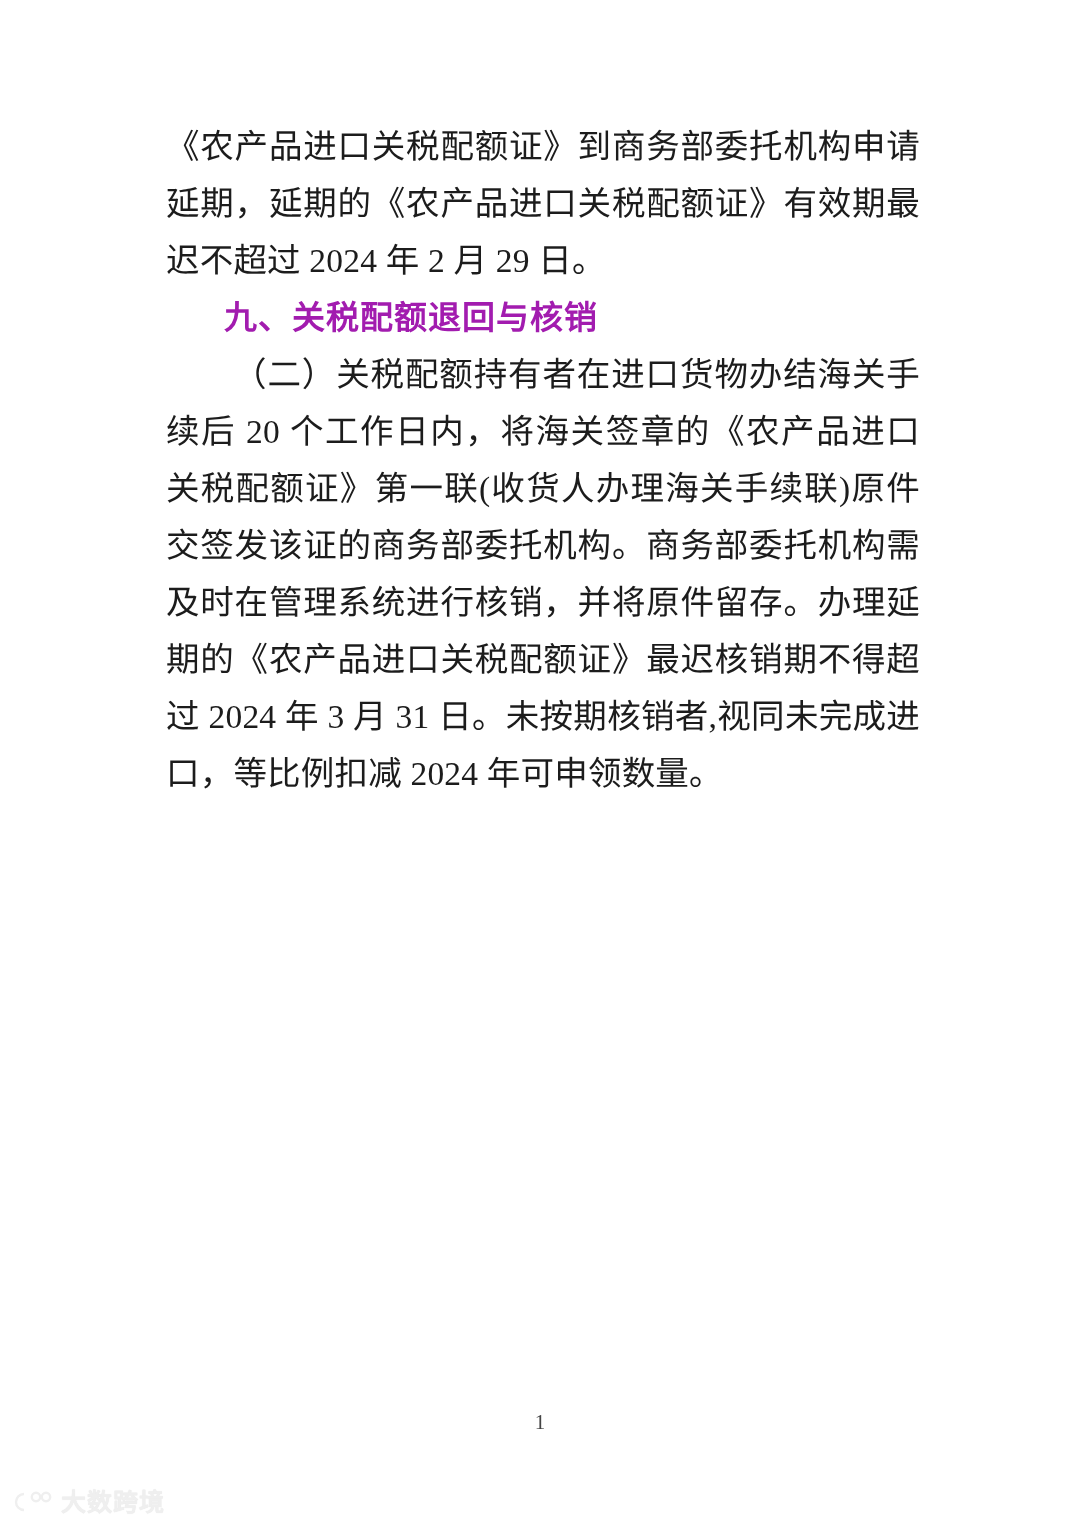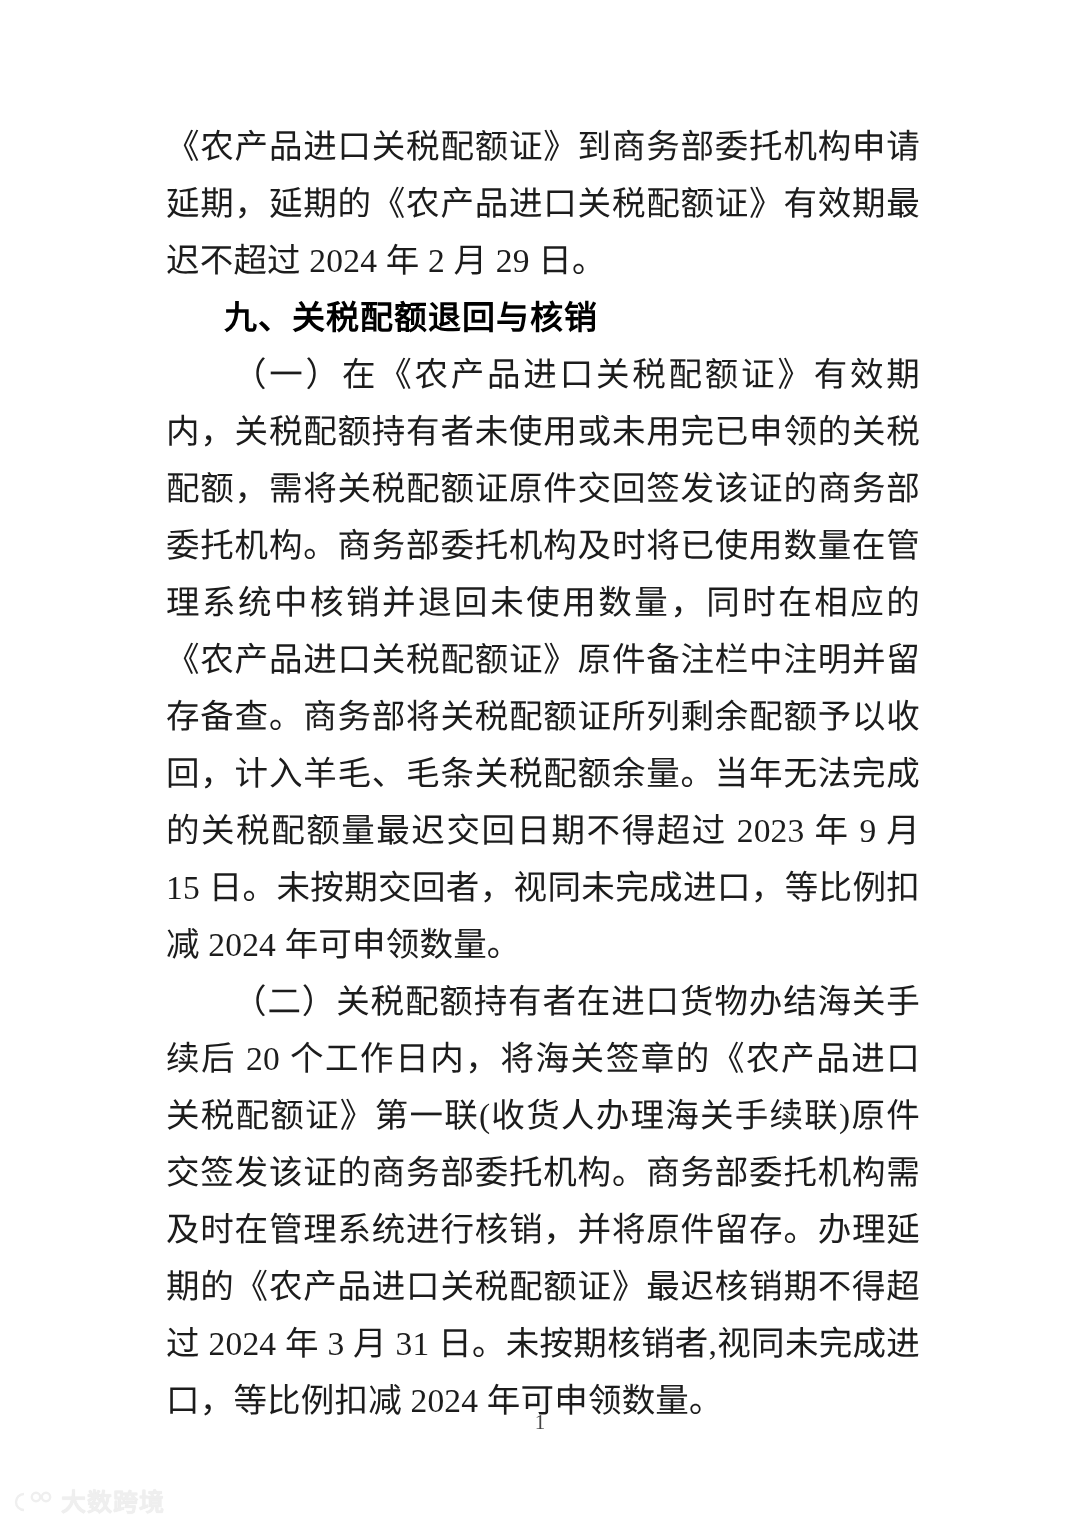--- a/index.html
+++ b/index.html
@@ -43,21 +43,21 @@
   .para.indent {
     text-indent: 67px;
   }
 
   
   .heading {
     font-family: "Liberation Sans", "DejaVu Sans", sans-serif;
     font-size: 33px;
     line-height: 57px;
     font-weight: bold;
-    color: #000000;
+    color: #a21caf;
     margin: 0;
     padding-left: 58px;
     letter-spacing: 1px;
   }
 
   
   .page-number {
     position: absolute;
     left: 0;
     right: 0;
@@ -101,21 +101,20 @@
 <body>
 
 <div class="page">
 
   <div class="content">
 
     <p class="para">《农产品进口关税配额证》到商务部委托机构申请延期，延期的《农产品进口关税配额证》有效期最迟不超过 2024 年 2 月 29 日。</p>
 
     <h2 class="heading">九、关税配额退回与核销</h2>
 
-    <p class="para indent">（一）在《农产品进口关税配额证》有效期内，关税配额持有者未使用或未用完已申领的关税配额，需将关税配额证原件交回签发该证的商务部委托机构。商务部委托机构及时将已使用数量在管理系统中核销并退回未使用数量，同时在相应的《农产品进口关税配额证》原件备注栏中注明并留存备查。商务部将关税配额证所列剩余配额予以收回，计入羊毛、毛条关税配额余量。当年无法完成的关税配额量最迟交回日期不得超过 2023 年 9 月 15 日。未按期交回者，视同未完成进口，等比例扣减 2024 年可申领数量。</p>
 
     <p class="para indent">（二）关税配额持有者在进口货物办结海关手续后 20 个工作日内，将海关签章的《农产品进口关税配额证》第一联(收货人办理海关手续联)原件交签发该证的商务部委托机构。商务部委托机构需及时在管理系统进行核销，并将原件留存。办理延期的《农产品进口关税配额证》最迟核销期不得超过 2024 年 3 月 31 日。未按期核销者,视同未完成进口，等比例扣减 2024 年可申领数量。</p>
 
 
   </div>
 
   <div class="page-number">1</div>
 
   <div class="watermark">
     <svg class="watermark-logo" viewBox="0 0 40 26">

